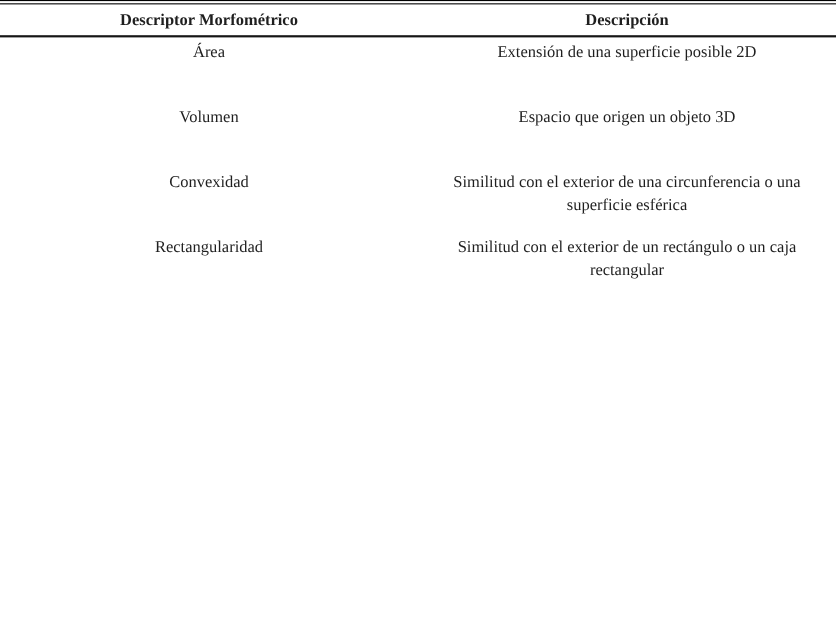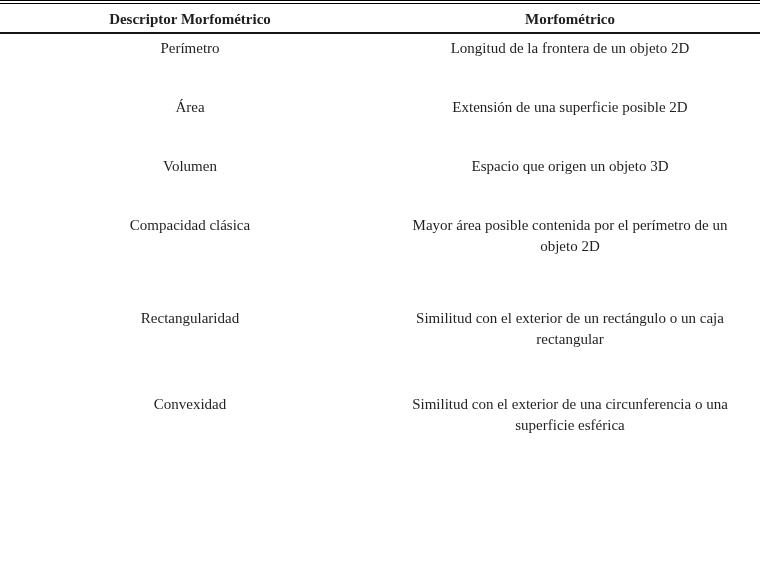--- a/index.html
+++ b/index.html
@@ -63,47 +63,38 @@
   }
 </style>
 </head>
 <body>
 
 <div class="page">
   <table class="morpho">
     <thead>
       <tr>
         <th>Descriptor Morfométrico</th>
-        <th>Morfométrico</th>
+        <th>Descripción</th>
       </tr>
     </thead>
     <tbody>
-      <tr>
-        <td>Perímetro</td>
-        <td>Longitud de la frontera de un objeto 2D</td>
-      </tr>
       <tr>
         <td>Área</td>
         <td>Extensión de una superficie posible 2D</td>
       </tr>
       <tr>
         <td>Volumen</td>
         <td>Espacio que origen un objeto 3D</td>
       </tr>
       <tr>
-        <td>Compacidad clásica</td>
-        <td>Mayor área posible contenida por el perímetro de un
-objeto 2D</td>
+        <td>Convexidad</td>
+        <td>Similitud con el exterior de una circunferencia o una
+superficie esférica</td>
       </tr>
       <tr>
         <td>Rectangularidad</td>
         <td>Similitud con el exterior de un rectángulo o un caja
 rectangular</td>
-      </tr>
-      <tr>
-        <td>Convexidad</td>
-        <td>Similitud con el exterior de una circunferencia o una
-superficie esférica</td>
       </tr>
     </tbody>
   </table>
   <div class="bottom-seam"></div>
 </div>
 
 </body></html>

